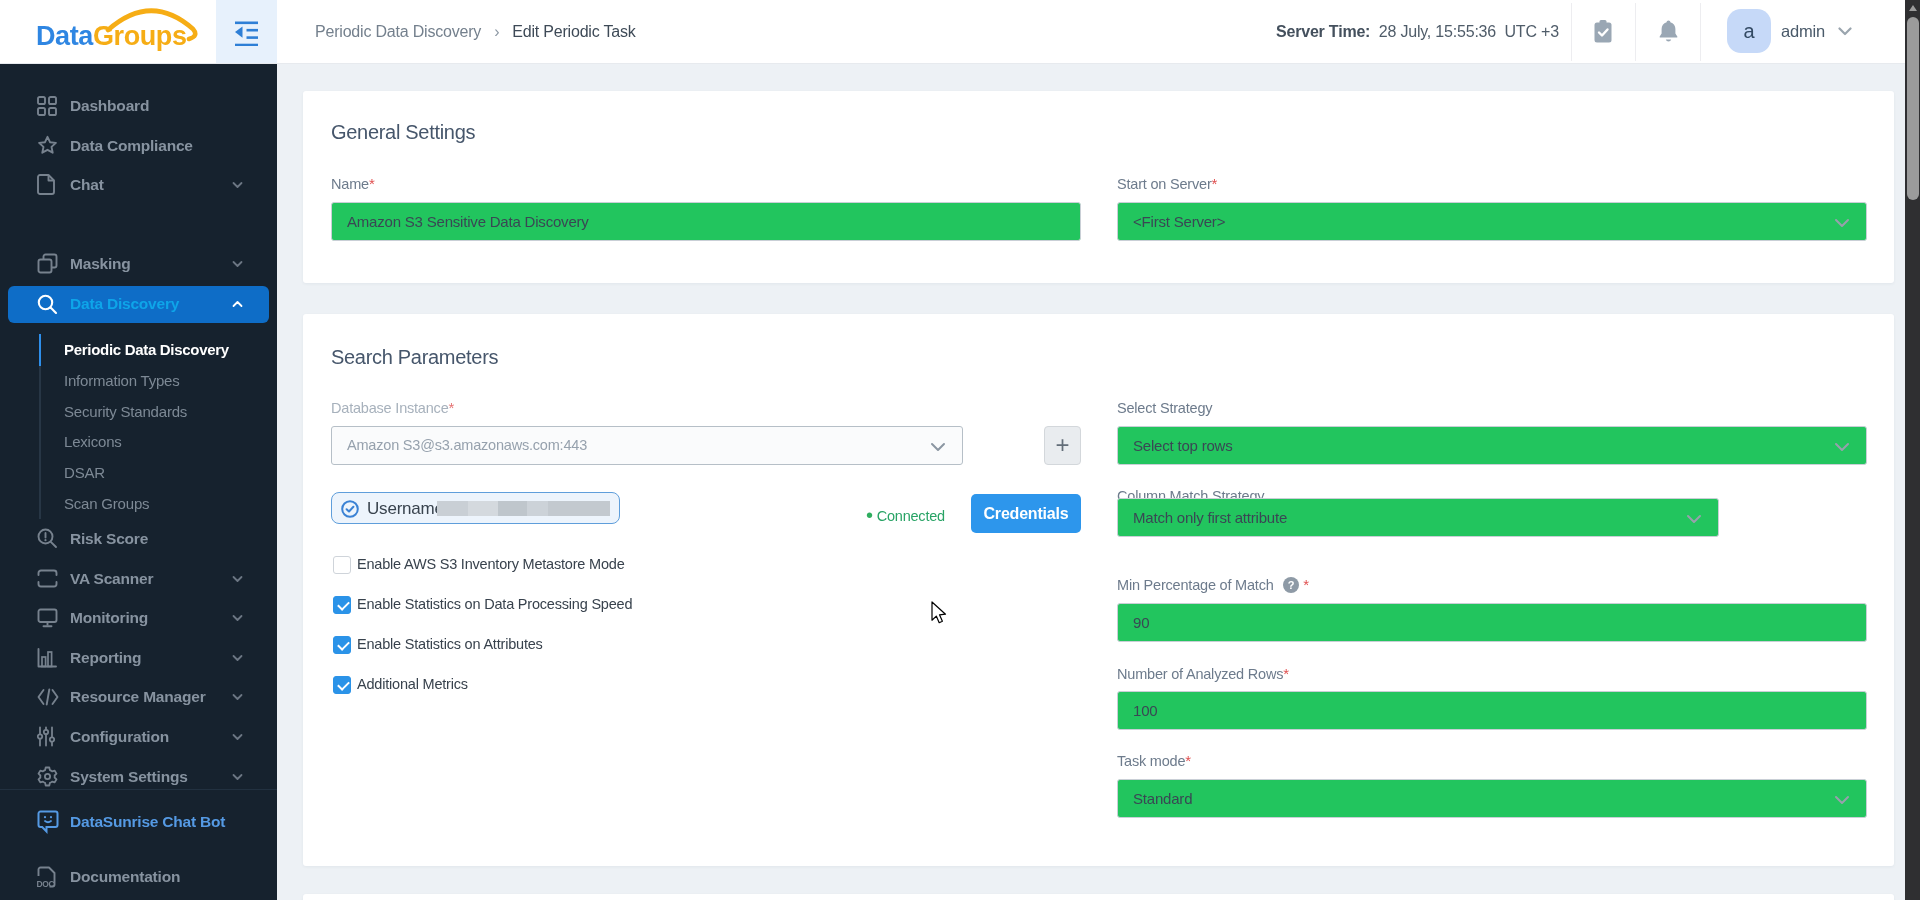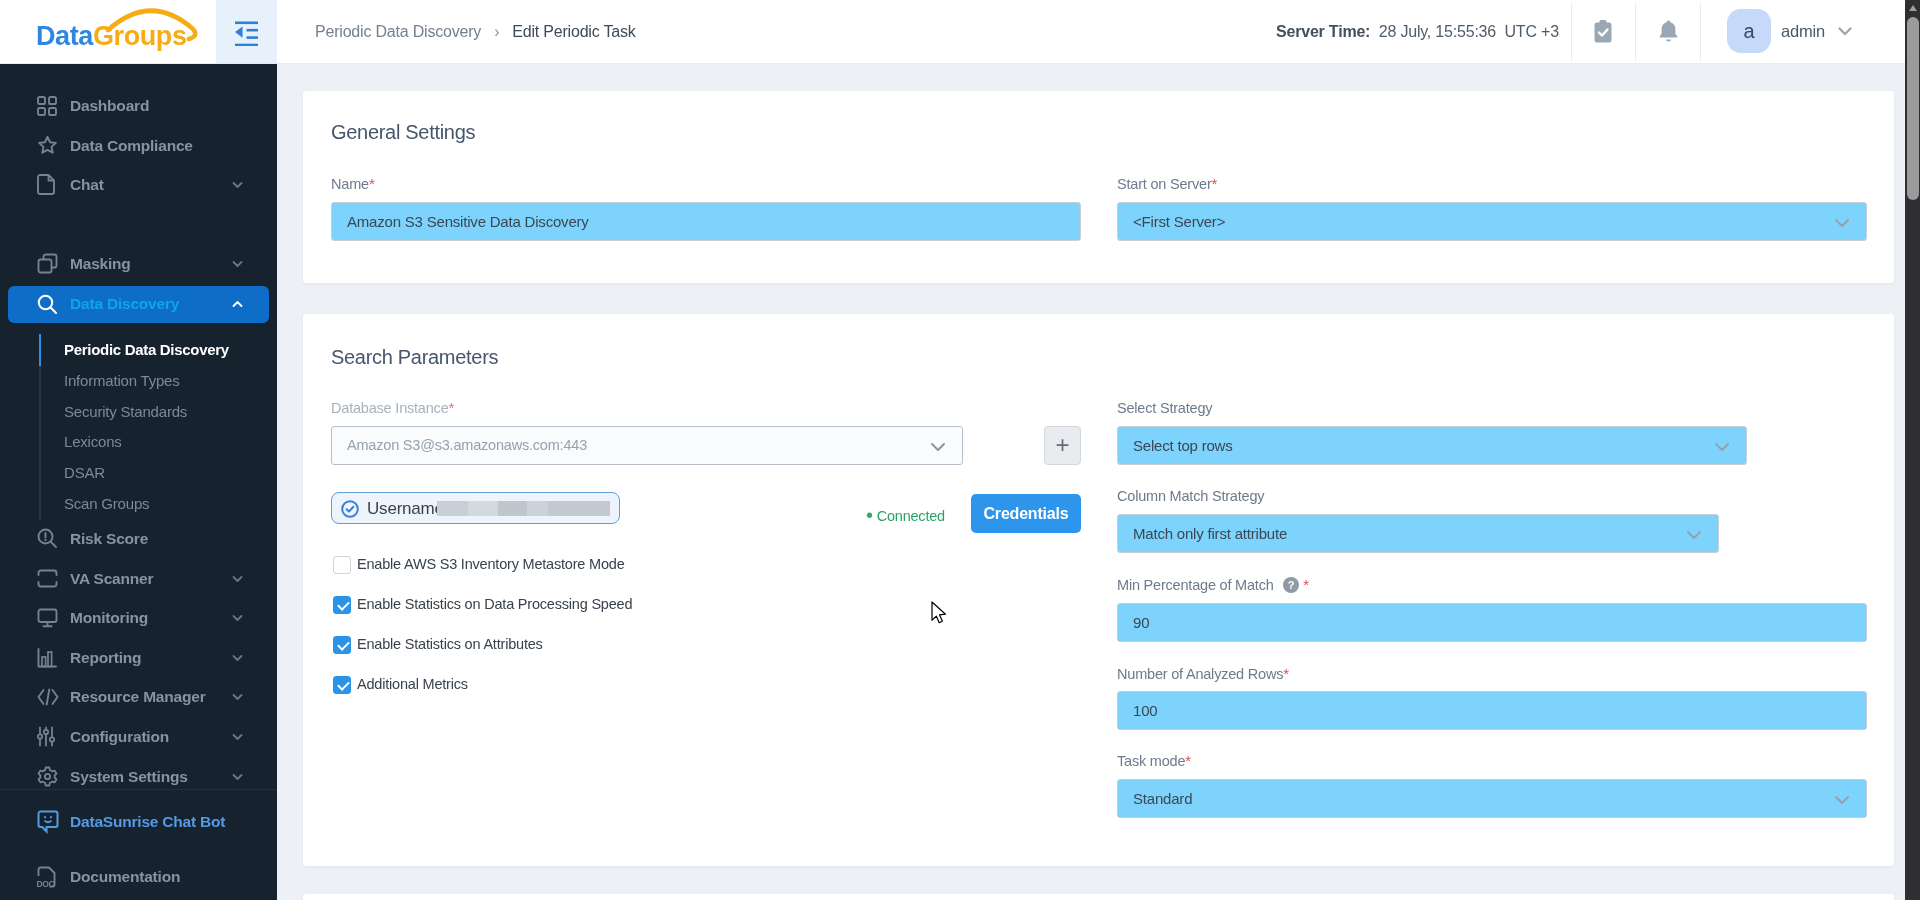--- a/index.html
+++ b/index.html
@@ -35,21 +35,21 @@
   #sublineblue { position:absolute; left:39px; width:2px; background:#2e8feb; }
   #sidediv { position:absolute; left:0; width:277px; height:1px; background:#223140; }
   .mi.chat { color:#559ae4; }
 
   
   #content { position:absolute; left:277px; top:64px; width:1643px; height:836px; background:#edf1f5; }
   .card { position:absolute; left:26px; width:1591px; background:#fff; border-radius:3px; box-shadow:0 1px 3px rgba(40,60,80,0.06); }
   .ctitle { position:absolute; left:28px; font-size:20px; color:#46566b; letter-spacing:-0.3px; white-space:nowrap; }
   .lbl { position:absolute; font-size:14.5px; color:#6d7b8c; letter-spacing:-0.2px; white-space:nowrap; }
   .lbl .req { color:#e04f4f; font-size:15px; }
-  .inp { position:absolute; height:39px; background:#7dd3fc; border:1px solid #c9cfd6; border-radius:3px; font-size:15px; color:#3a4754; line-height:37px; padding-left:15px; letter-spacing:-0.2px; white-space:nowrap; }
+  .inp { position:absolute; height:39px; background:#22c55e; border:1px solid #c9cfd6; border-radius:3px; font-size:15px; color:#3a4754; line-height:37px; padding-left:15px; letter-spacing:-0.2px; white-space:nowrap; }
   .sel .chev { position:absolute; right:16px; top:15px; }
 
   
   #sbar { position:absolute; left:1905px; top:0; width:15px; height:900px; background:#2f2f31; z-index:9; }
   #sbar .up { position:absolute; left:3.5px; top:5px; width:0; height:0; border-left:4px solid transparent; border-right:4px solid transparent; border-bottom:6px solid #9b9b9b; }
   #sbar .thumb { position:absolute; left:1.5px; top:17px; width:12px; height:183px; background:#9b9b9b; border-radius:6px; }
 </style>
 </head>
 <body>
 
@@ -300,27 +300,27 @@
     <div class="abs cbrow" style="left:27px; top:322px;">
         <span class="cb on"></span>
         <span class="cbt">Enable Statistics on Attributes</span>
       </div>
     <div class="abs cbrow" style="left:27px; top:361.5px;">
         <span class="cb on"></span>
         <span class="cbt">Additional Metrics</span>
       </div>
 
     <div class="lbl" style="left:814px; top:86px;">Select Strategy</div>
-    <div class="inp sel" style="left:814px; top:112px; width:630px;">Select top rows
+    <div class="inp sel" style="left:814px; top:112px; width:750px;">Select top rows
       <svg class="chev" width="16" height="10" viewBox="0 0 16 10">
           <path d="M2 2 L8 8 L14 2" fill="none" stroke="#97a1ac" stroke-width="2" stroke-linecap="round" stroke-linejoin="round"></path>
         </svg>
     </div>
     <div class="lbl" style="left:814px; top:174px;">Column Match Strategy</div>
-    <div class="inp sel" style="left:814px; top:200px; width:602px;">Match only first attribute
+    <div class="inp sel" style="left:814px; top:184px; width:602px;">Match only first attribute
       <svg class="chev" width="16" height="10" viewBox="0 0 16 10">
           <path d="M2 2 L8 8 L14 2" fill="none" stroke="#97a1ac" stroke-width="2" stroke-linecap="round" stroke-linejoin="round"></path>
         </svg>
     </div>
     <div class="lbl" style="left:814px; top:262px;">Min Percentage of Match
       <svg style="vertical-align:-3px; margin-left:6px;" width="16" height="16" viewBox="0 0 16 16">
           <circle cx="8" cy="8" r="8" fill="#8e9aa6"></circle>
           <text x="8" y="12" text-anchor="middle" font-size="11" font-weight="700" fill="#fff" font-family="Liberation Sans">?</text>
         </svg>
       <span class="req"> *</span></div>

